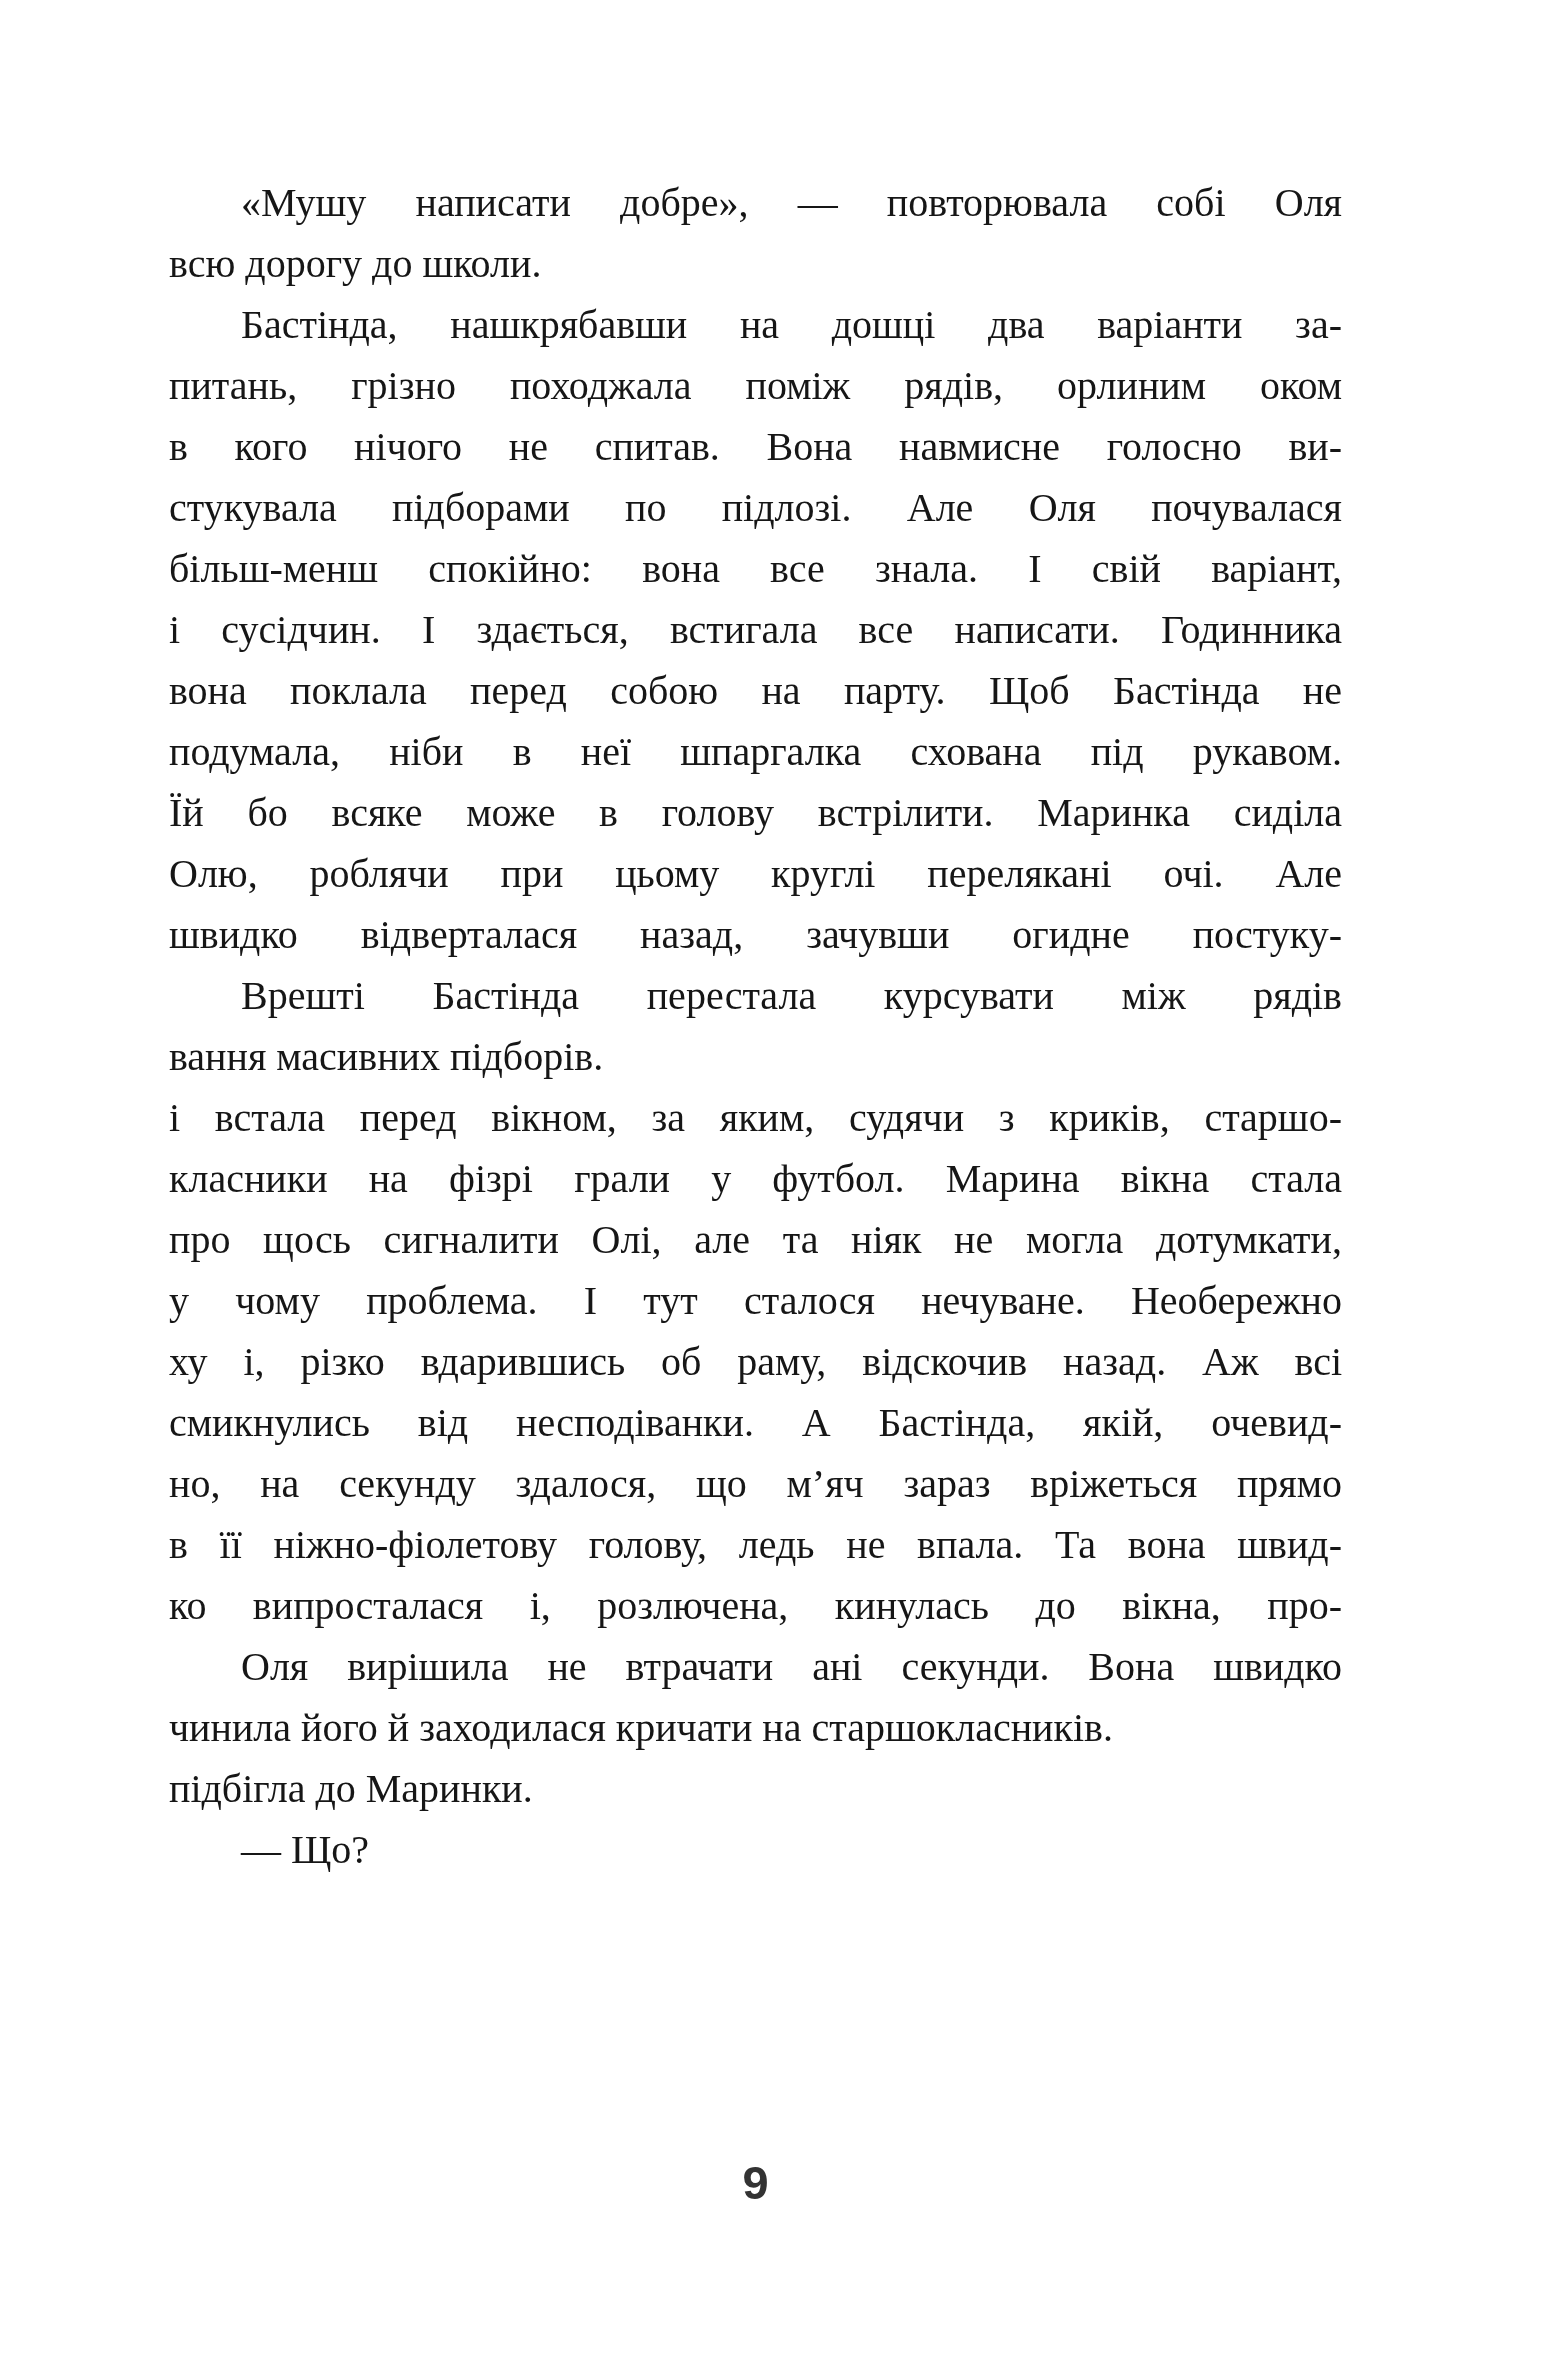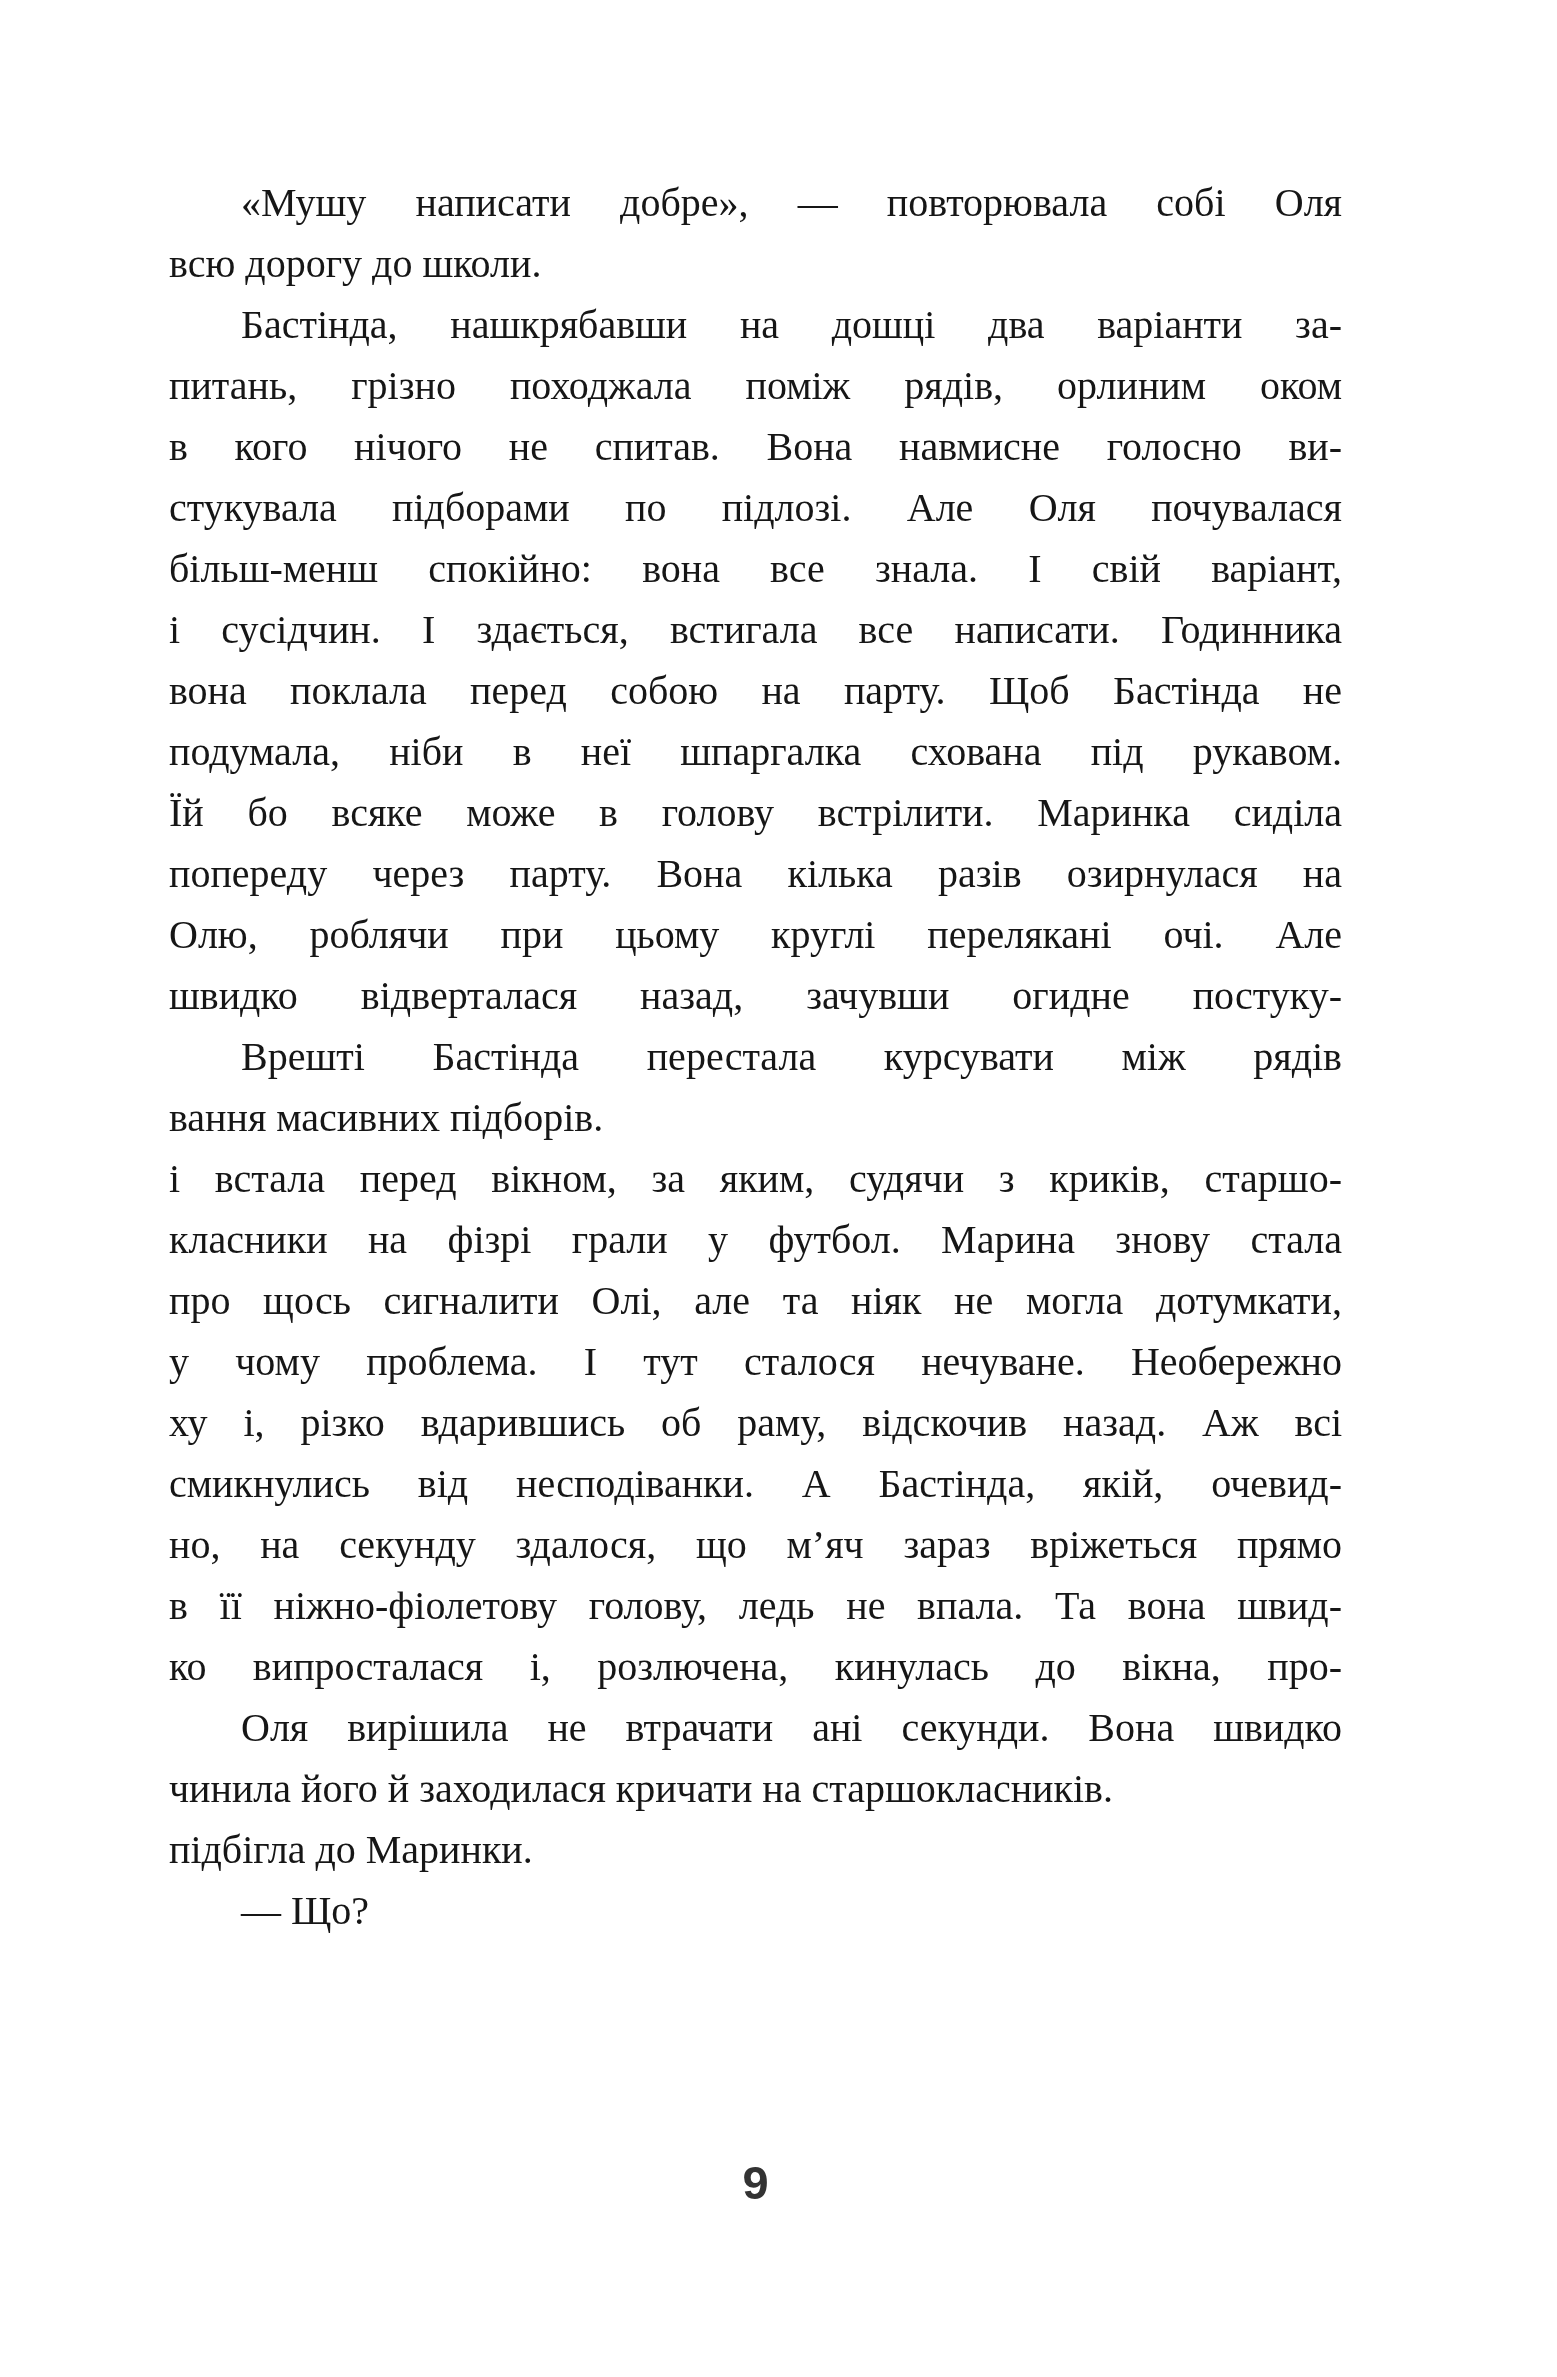--- a/index.html
+++ b/index.html
@@ -76,27 +76,26 @@
     <div class="line last"><span>всю дорогу до школи.</span></div>
     <div class="line indent"><span>Бастінда, нашкрябавши на дошці два варіанти за-</span></div>
     <div class="line"><span>питань, грізно походжала поміж рядів, орлиним оком</span></div>
     <div class="line"><span>в кого нічого не спитав. Вона навмисне голосно ви-</span></div>
     <div class="line"><span>стукувала підборами по підлозі. Але Оля почувалася</span></div>
     <div class="line"><span>більш-менш спокійно: вона все знала. І свій варіант,</span></div>
     <div class="line"><span>і сусідчин. І здається, встигала все написати. Годинника</span></div>
     <div class="line"><span>вона поклала перед собою на парту. Щоб Бастінда не</span></div>
     <div class="line"><span>подумала, ніби в неї шпаргалка схована під рукавом.</span></div>
     <div class="line"><span>Їй бо всяке може в голову встрілити. Маринка сиділа</span></div>
-    <div class="line"><span>попереду через парту. Вона кілька разів озирнулася на</span></div>
     <div class="line"><span>Олю, роблячи при цьому круглі перелякані очі. Але</span></div>
     <div class="line"><span>швидко відверталася назад, зачувши огидне постуку-</span></div>
     <div class="line indent"><span>Врешті Бастінда перестала курсувати між рядів</span></div>
     <div class="line last"><span>вання масивних підборів.</span></div>
     <div class="line"><span>і встала перед вікном, за яким, судячи з криків, старшо-</span></div>
-    <div class="line"><span>класники на фізрі грали у футбол. Марина знову стала</span></div>
+    <div class="line"><span>класники на фізрі грали у футбол. Марина вікна стала</span></div>
     <div class="line"><span>про щось сигналити Олі, але та ніяк не могла дотумкати,</span></div>
     <div class="line"><span>у чому проблема. І тут сталося нечуване. Необережно</span></div>
     <div class="line"><span>ху і, різко вдарившись об раму, відскочив назад. Аж всі</span></div>
     <div class="line"><span>смикнулись від несподіванки. А Бастінда, якій, очевид-</span></div>
     <div class="line"><span>но, на секунду здалося, що м’яч зараз вріжеться прямо</span></div>
     <div class="line"><span>в її ніжно-фіолетову голову, ледь не впала. Та вона швид-</span></div>
     <div class="line"><span>ко випросталася і, розлючена, кинулась до вікна, про-</span></div>
     <div class="line indent"><span>Оля вирішила не втрачати ані секунди. Вона швидко</span></div>
     <div class="line last"><span>чинила його й заходилася кричати на старшокласників.</span></div>
     <div class="line last"><span>підбігла до Маринки.</span></div>

